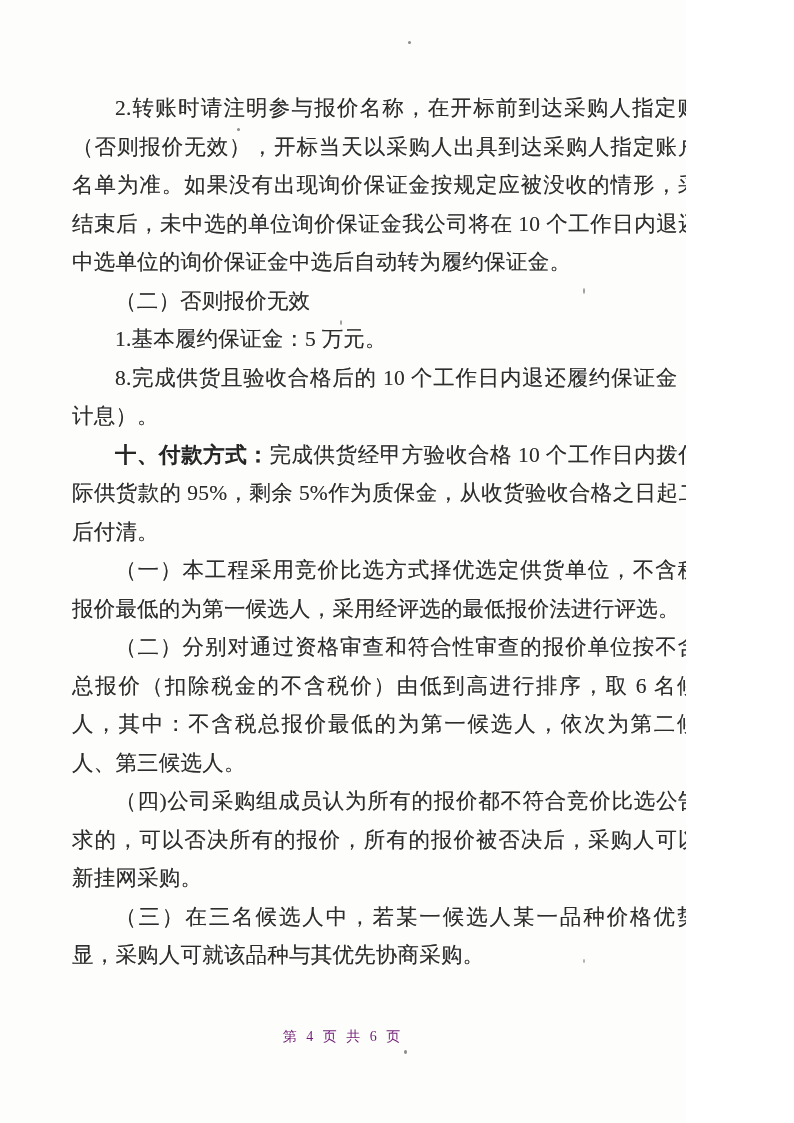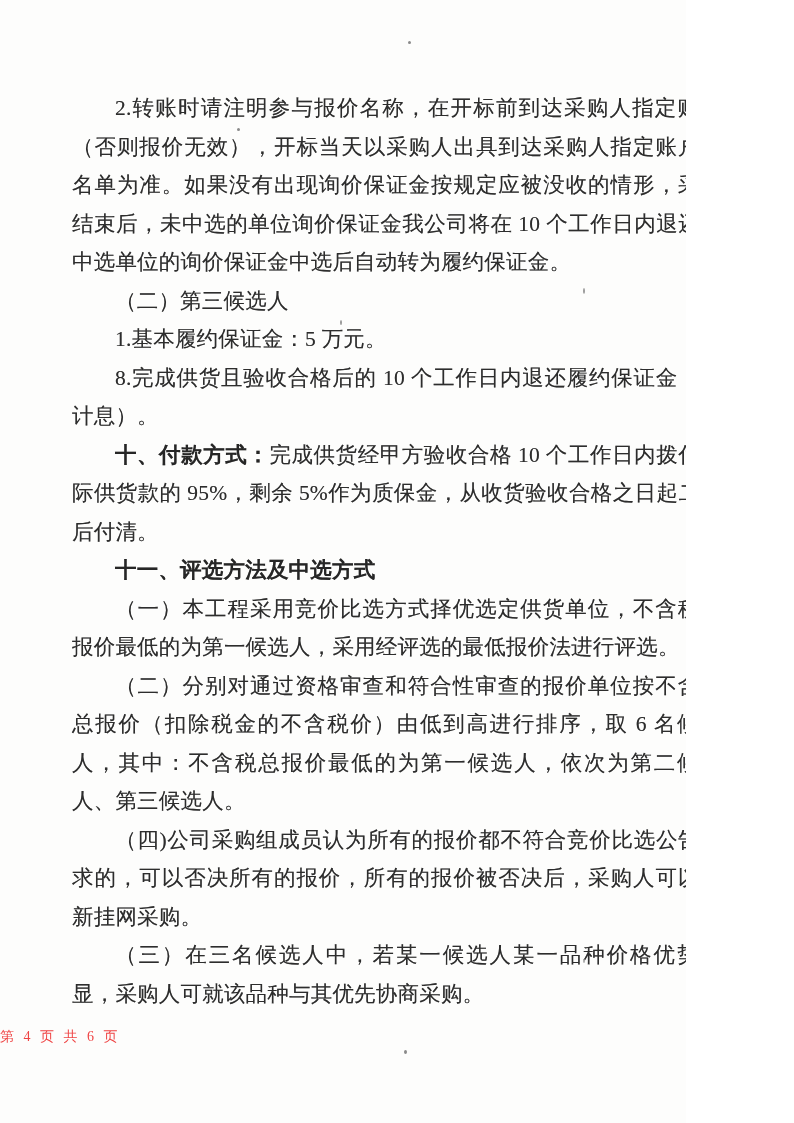--- a/index.html
+++ b/index.html
@@ -36,24 +36,24 @@
     font-family: "Liberation Sans", "DejaVu Sans", sans-serif;
     font-weight: bold;
     color: #262626;
     margin-top: 28px;
   }
   .footer {
     position: absolute;
     left: 0;
     right: 0;
     top: 1028px;
-    text-align: left;
+    text-align: center;
     font-size: 14px;
     letter-spacing: 3px;
-    color: #ef4444;
+    color: #701a75;
   }
   .stamp-bar-top {
     position: absolute; left: 772px; top: 556px;
     width: 20px; height: 5px; background: #c4392d; opacity: 0.85;
     transform: skewX(-10deg);
   }
   .stamp-char {
     position: absolute; left: 769px; top: 562px;
     font-size: 34px; font-weight: bold; line-height: 40px;
     font-family: "Liberation Serif", serif;
@@ -83,25 +83,24 @@
   .speck.s5 { left: 404px; top: 1050px; width: 3px; height: 4px; }
   .speck.s6 { left: 583px; top: 959px; width: 2px; height: 4px; background:#ababab; }
 </style>
 </head>
 <body>
 
 <div class="page">
 
   <div class="content">
     <p>2.转账时请注明参与报价名称，在开标前到达采购人指定账户（否则报价无效），开标当天以采购人出具到达采购人指定账户的名单为准。如果没有出现询价保证金按规定应被没收的情形，采购结束后，未中选的单位询价保证金我公司将在 10 个工作日内退还；中选单位的询价保证金中选后自动转为履约保证金。</p>
-    <p>（二）第三候选人</p>
+    <p>（二）否则报价无效</p>
     <p>1.基本履约保证金：5 万元。</p>
     <p>8.完成供货且验收合格后的 10 个工作日内退还履约保证金（不计息）。</p>
     <p><span class="bold-lead">十、付款方式：</span><span>完成供货经甲方验收合格 10 个工作日内拨付实际供货款的 95%，剩余 5%作为质保金，从收货验收合格之日起二年后付清。</span></p>
-    <p class="heading">十一、评选方法及中选方式</p>
     <p>（一）本工程采用竞价比选方式择优选定供货单位，不含税总报价最低的为第一候选人，采用经评选的最低报价法进行评选。</p>
     <p>（二）分别对通过资格审查和符合性审查的报价单位按不含税总报价（扣除税金的不含税价）由低到高进行排序，取 6 名候选人，其中：不含税总报价最低的为第一候选人，依次为第二候选人、第三候选人。</p>
     <p>（四)公司采购组成员认为所有的报价都不符合竞价比选公告要求的，可以否决所有的报价，所有的报价被否决后，采购人可以重新挂网采购。</p>
     <p>（三）在三名候选人中，若某一候选人某一品种价格优势明显，采购人可就该品种与其优先协商采购。</p>
   </div>
 
   <div class="stamp-bar-top"></div>
   <div class="stamp-char">化</div>
   <div class="stamp-shape"></div>
   <div class="stamp-text">SC</div>

